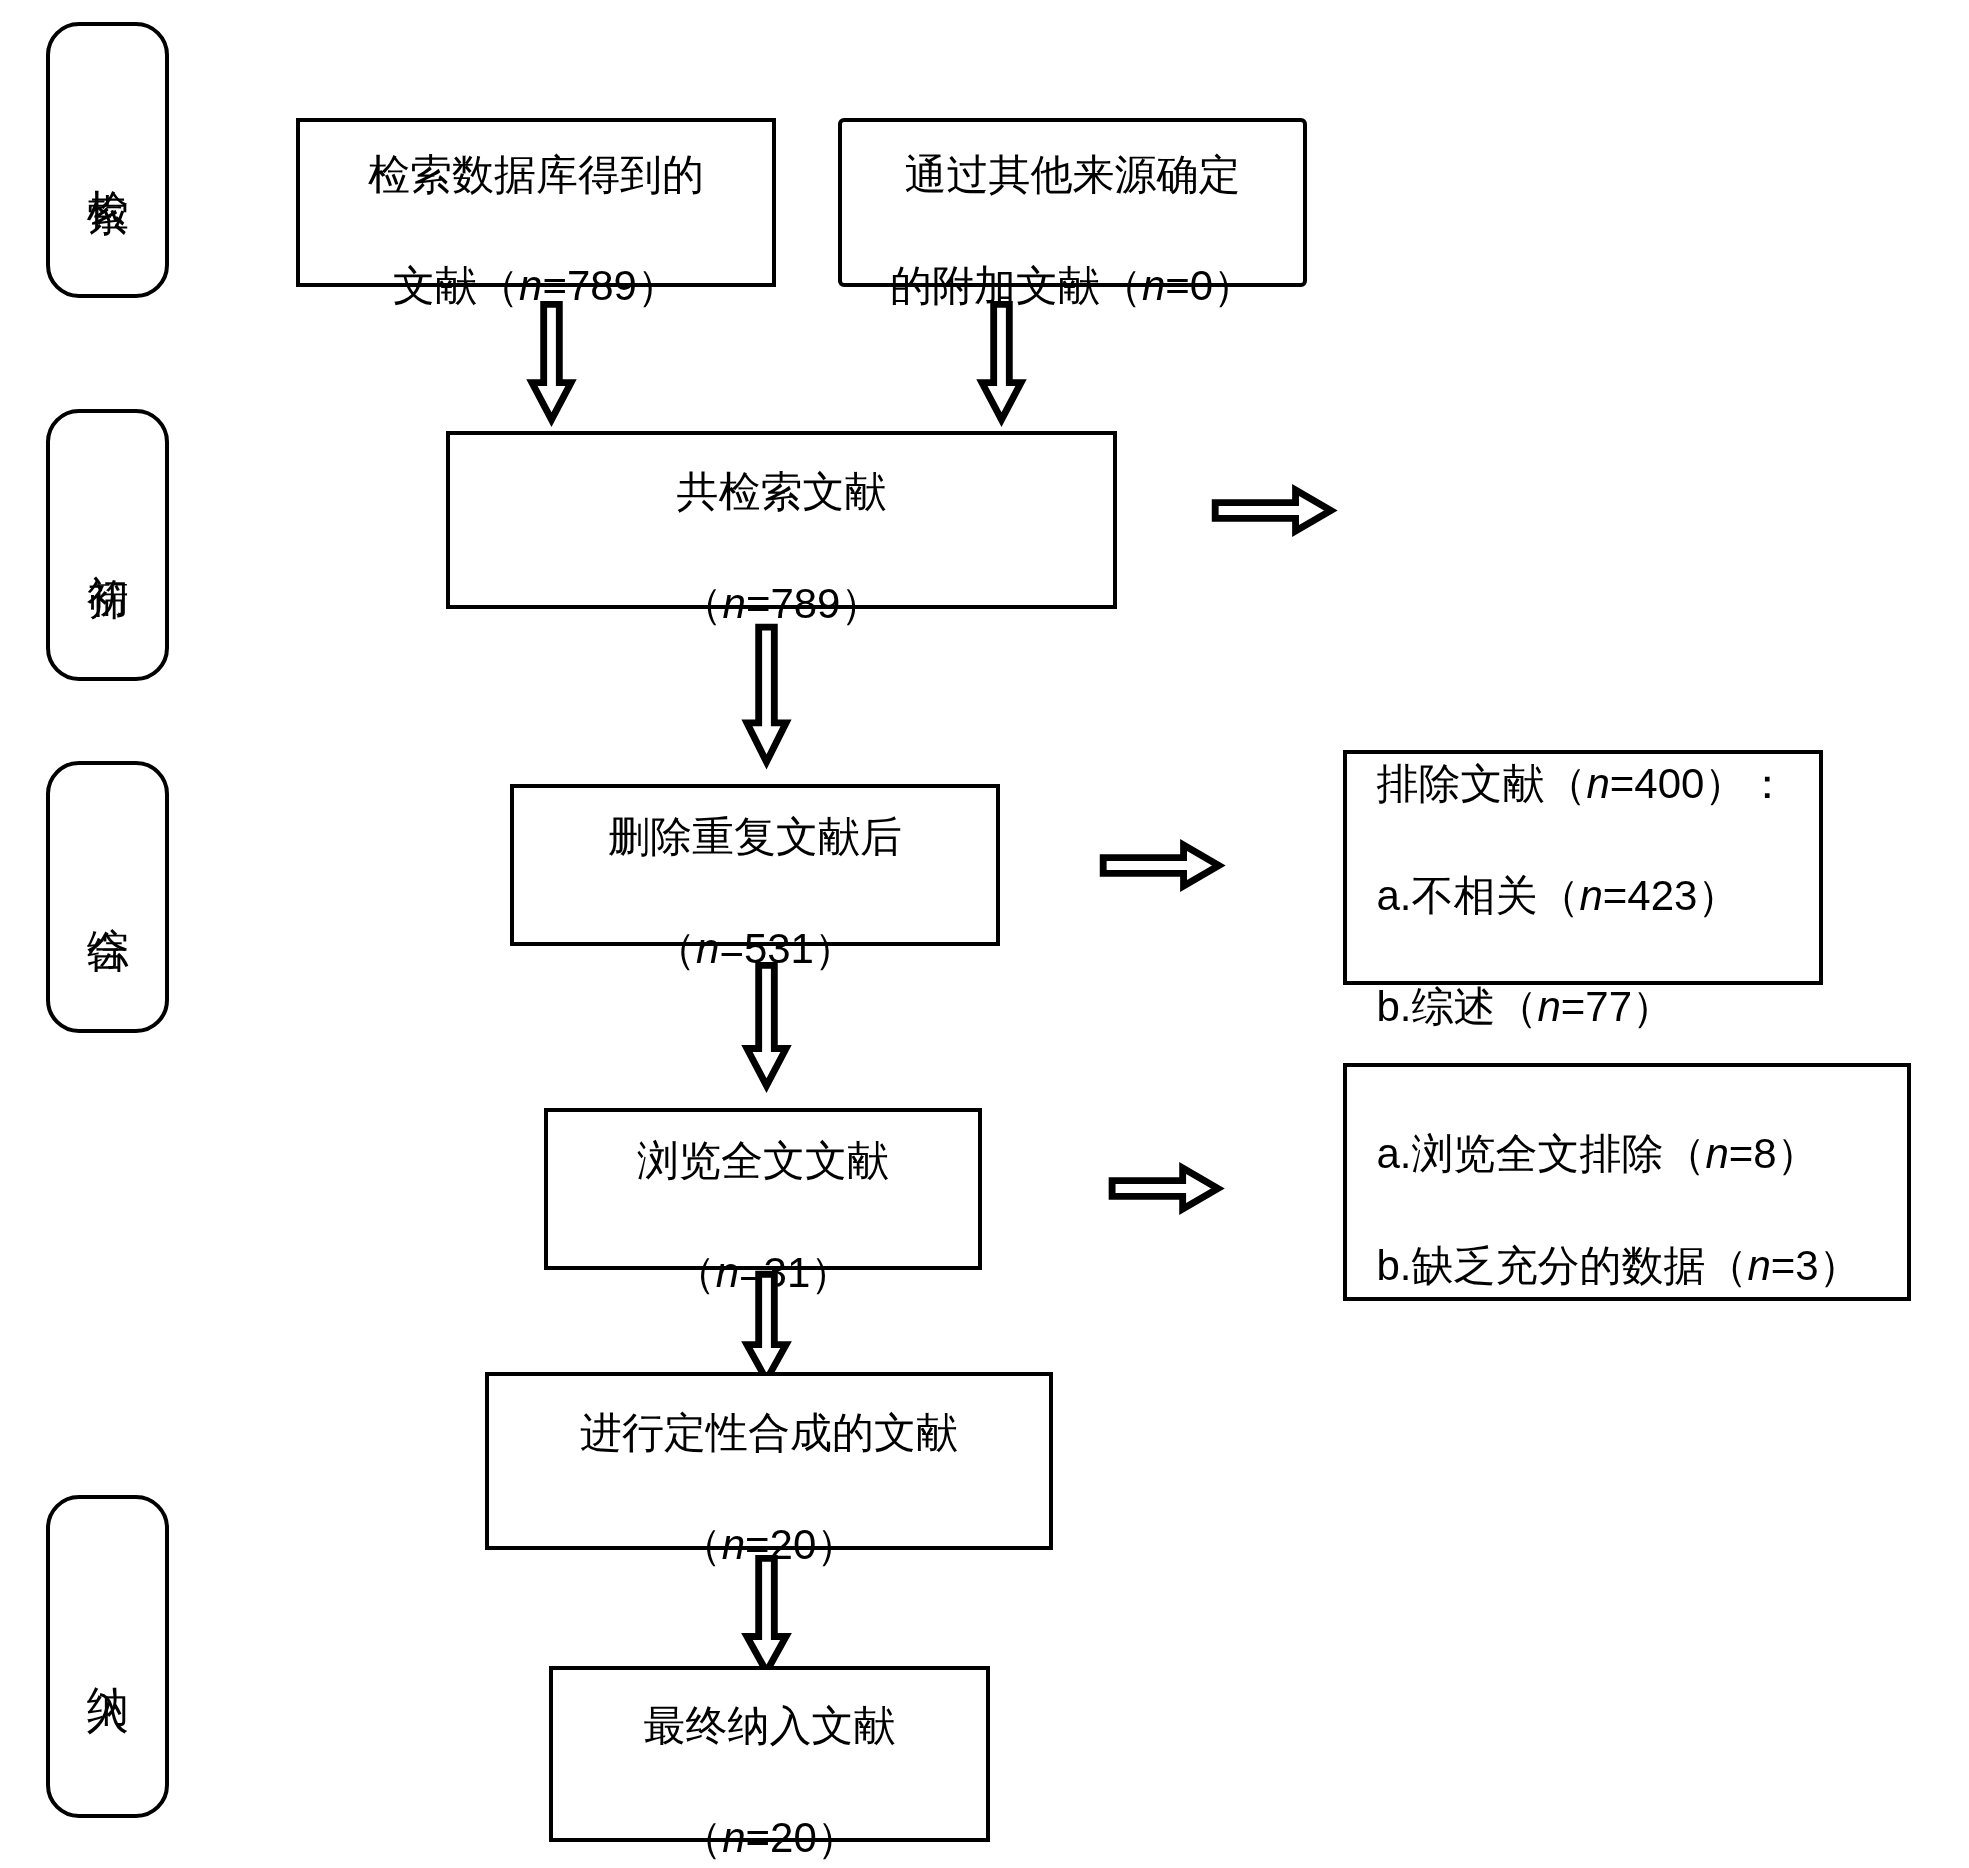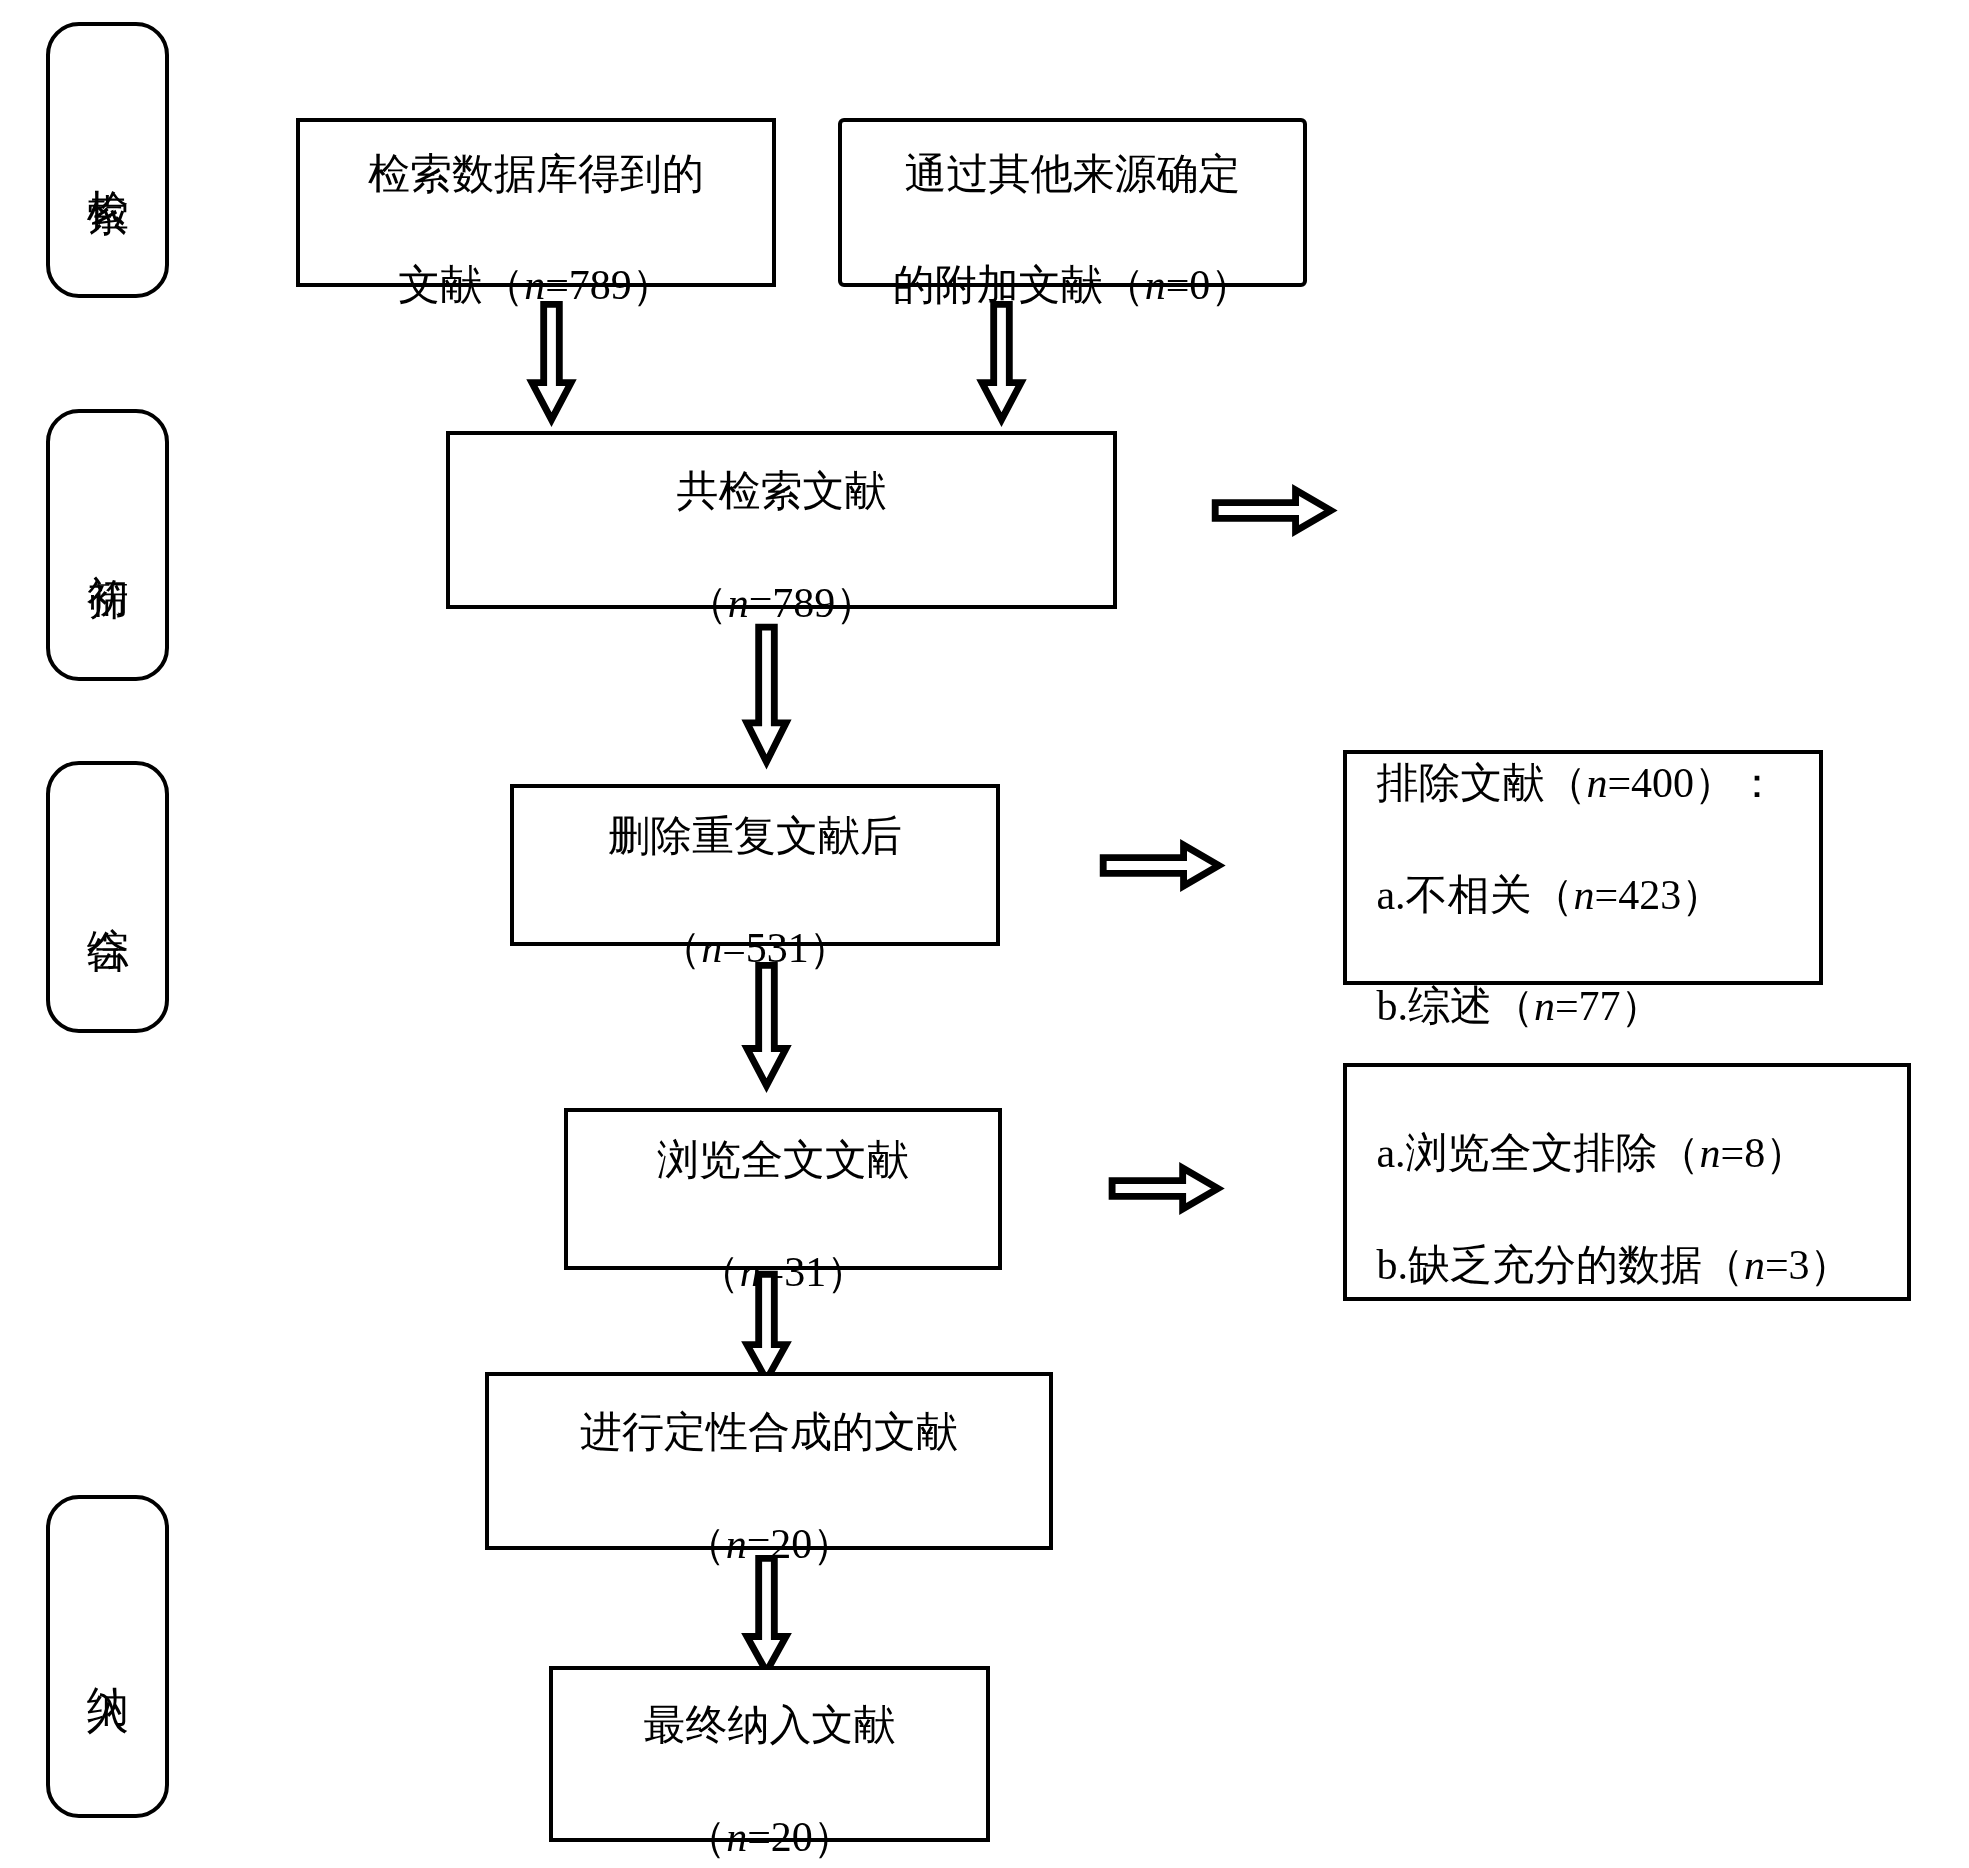--- a/index.html
+++ b/index.html
@@ -5,21 +5,21 @@
   html, body {
     margin: 0;
     padding: 0;
     background: #ffffff;
   }
   #canvas {
     position: relative;
     width: 1969px;
     height: 1868px;
     background: #ffffff;
-    font-family: Liberation Serif, serif;
+    font-family: Liberation Sans, sans-serif;
     overflow: hidden;
   }
 
   
   .stage-box {
     position: absolute;
     border: 4.9px solid #000000;
     border-radius: 33px;
     background: #ffffff;
     box-sizing: border-box;
@@ -162,21 +162,21 @@
       <span>b.综述（</span><i>n</i><span>=77）</span>
     </div>
   </div>
 
   <div class="arrow" style="left:745px; top:965px;">
     <svg width="43" height="123" viewBox="0 0 44 125">
       <polygon points="14,0 30,0 30,85 42,85 22,123 2,85 14,85" fill="#ffffff" stroke="#000000" stroke-width="7" stroke-linejoin="miter"></polygon>
     </svg>
   </div>
 
-  <div class="node" style="left:564px; top:1108px; width:438px; height:162px;">
+  <div class="node" style="left:544px; top:1108px; width:438px; height:162px;">
     <div class="node-text">
       <span>浏览全文文献</span><br>
       <span>（</span><i>n</i><span>=31）</span>
     </div>
   </div>
 
   <div class="arrow" style="left:1112px; top:1164px;">
     <svg width="108" height="49" viewBox="0 0 110 50">
       <polygon points="0,17 72,17 72,4 108,25 72,46 72,33 0,33" fill="#ffffff" stroke="#000000" stroke-width="7" stroke-linejoin="miter"></polygon>
     </svg>

